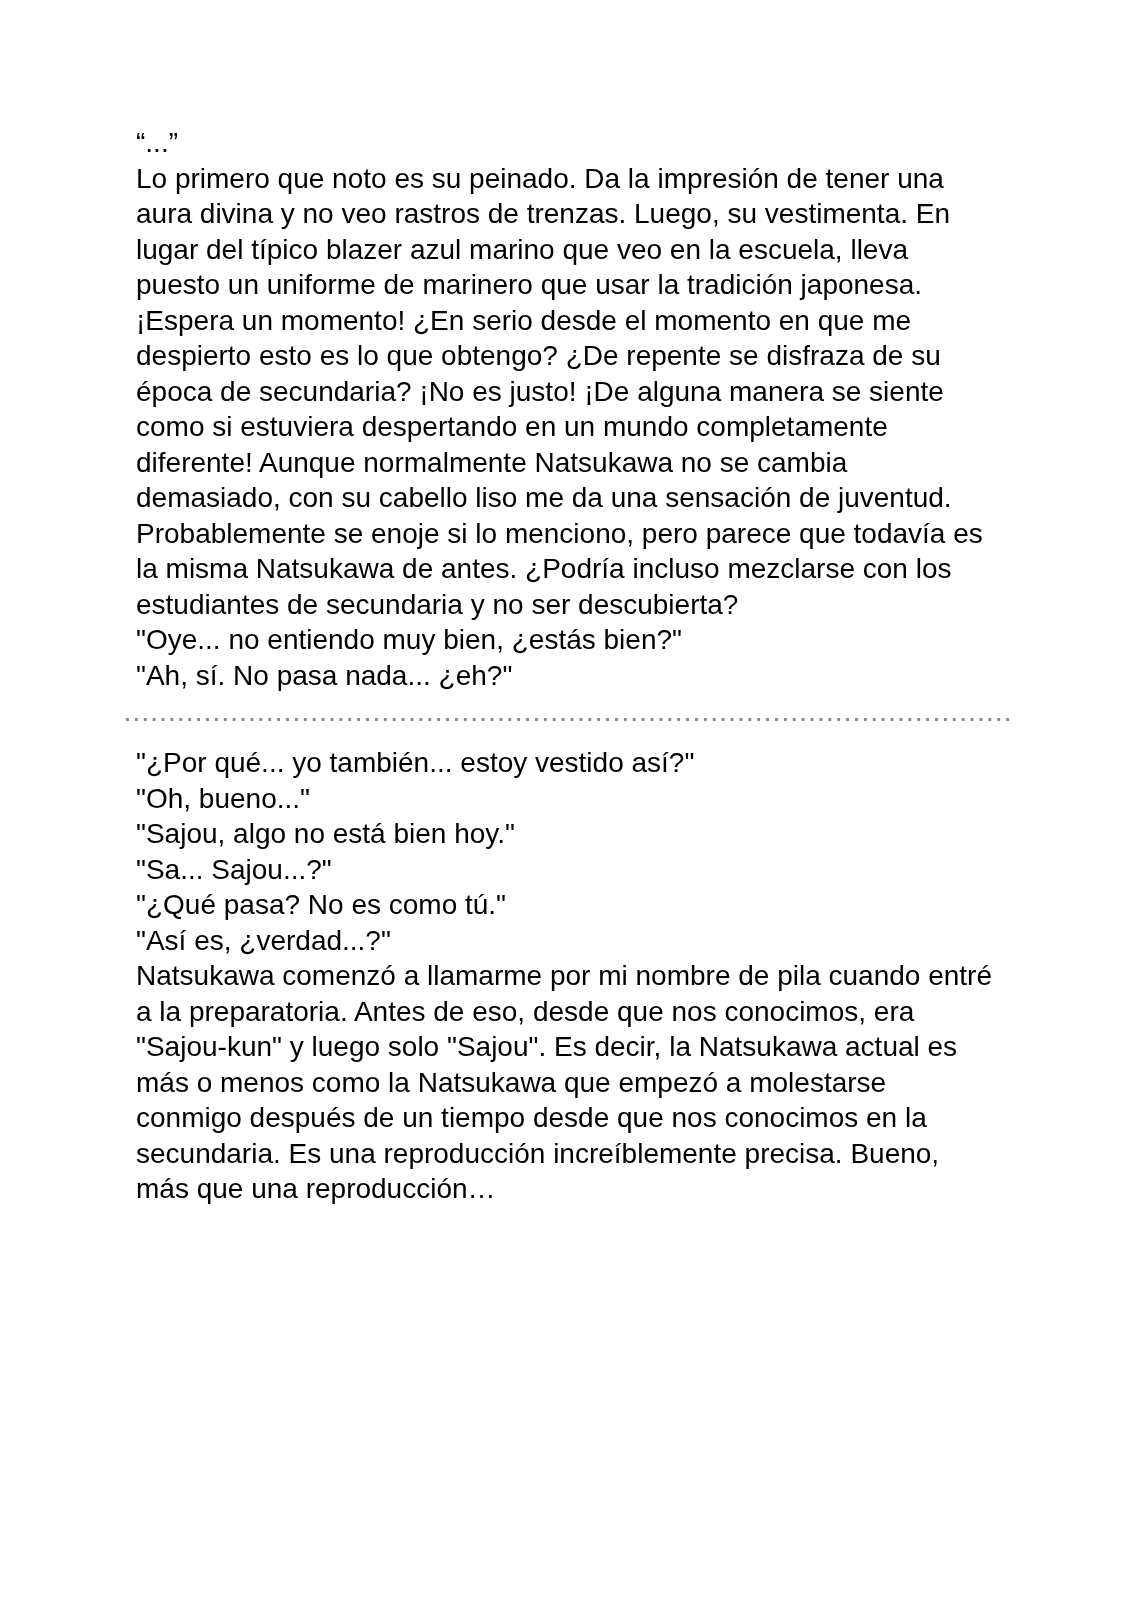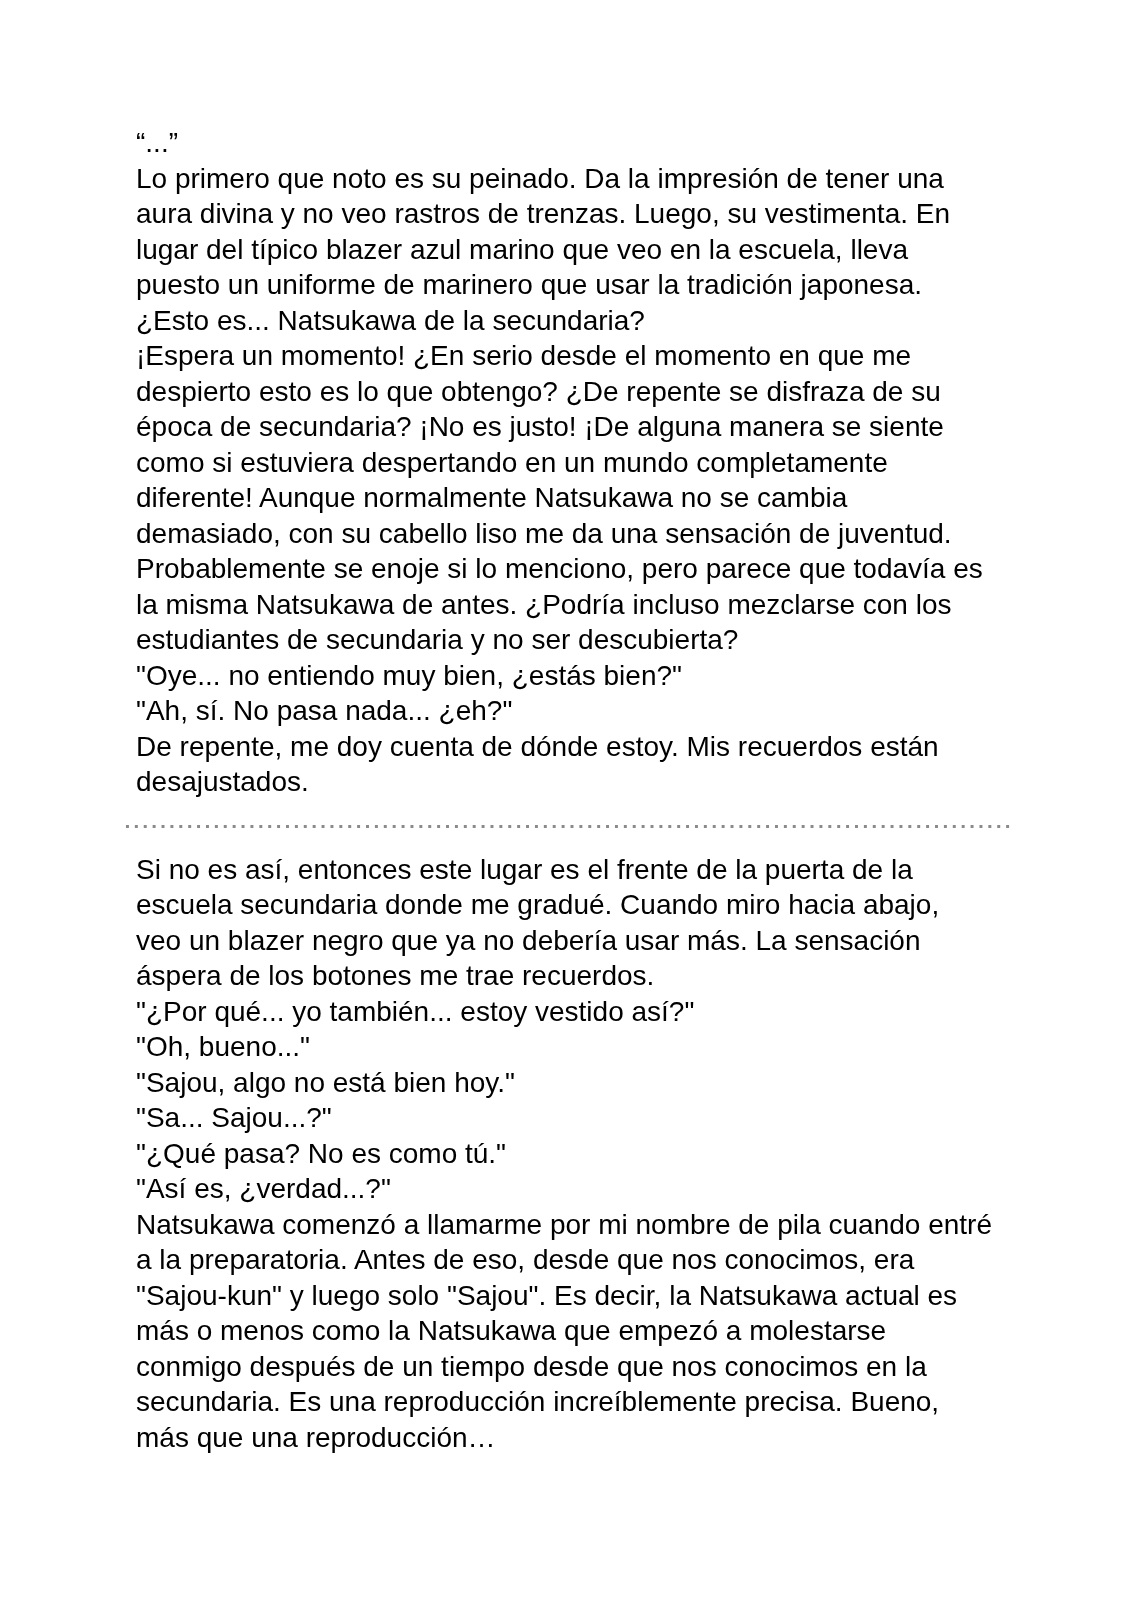--- a/index.html
+++ b/index.html
@@ -40,31 +40,28 @@
 </style>
 </head>
 <body>
 
 <div class="page">
   <div class="content">
 
     <section>
       <p>“...”</p>
       <p>Lo primero que noto es su peinado. Da la impresión de tener una aura divina y no veo rastros de trenzas. Luego, su vestimenta. En lugar del típico blazer azul marino que veo en la escuela, lleva puesto un uniforme de marinero que usar la tradición japonesa.</p>
-      <p>¿Esto es... Natsukawa de la secundaria?</p>
       <p>¡Espera un momento! ¿En serio desde el momento en que me despierto esto es lo que obtengo? ¿De repente se disfraza de su época de secundaria? ¡No es justo! ¡De alguna manera se siente como si estuviera despertando en un mundo completamente diferente! Aunque normalmente Natsukawa no se cambia demasiado, con su cabello liso me da una sensación de juventud. Probablemente se enoje si lo menciono, pero parece que todavía es la misma Natsukawa de antes. ¿Podría incluso mezclarse con los estudiantes de secundaria y no ser descubierta?</p>
       <p>"Oye... no entiendo muy bien, ¿estás bien?"</p>
       <p>"Ah, sí. No pasa nada... ¿eh?"</p>
-      <p>De repente, me doy cuenta de dónde estoy. Mis recuerdos están desajustados.</p>
     </section>
 
     <div class="divider"></div>
 
     <section>
-      <p>Si no es así, entonces este lugar es el frente de la puerta de la escuela secundaria donde me gradué. Cuando miro hacia abajo, veo un blazer negro que ya no debería usar más. La sensación áspera de los botones me trae recuerdos.</p>
       <p>"¿Por qué... yo también... estoy vestido así?"</p>
       <p>"Oh, bueno..."</p>
       <p>"Sajou, algo no está bien hoy."</p>
       <p>"Sa... Sajou...?"</p>
       <p>"¿Qué pasa? No es como tú."</p>
       <p>"Así es, ¿verdad...?"</p>
       <p>Natsukawa comenzó a llamarme por mi nombre de pila cuando entré a la preparatoria. Antes de eso, desde que nos conocimos, era "Sajou-kun" y luego solo "Sajou". Es decir, la Natsukawa actual es más o menos como la Natsukawa que empezó a molestarse conmigo después de un tiempo desde que nos conocimos en la secundaria. Es una reproducción increíblemente precisa. Bueno, más que una reproducción…</p>
     </section>
 
   </div>

